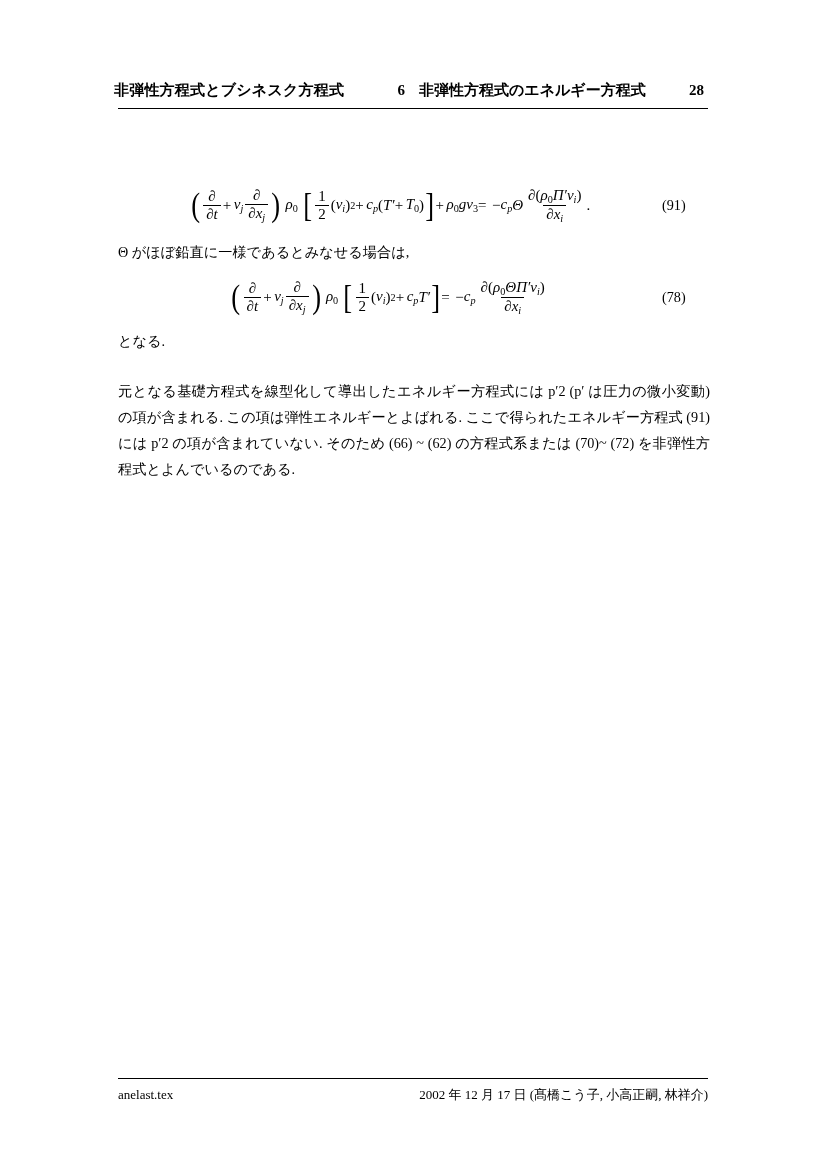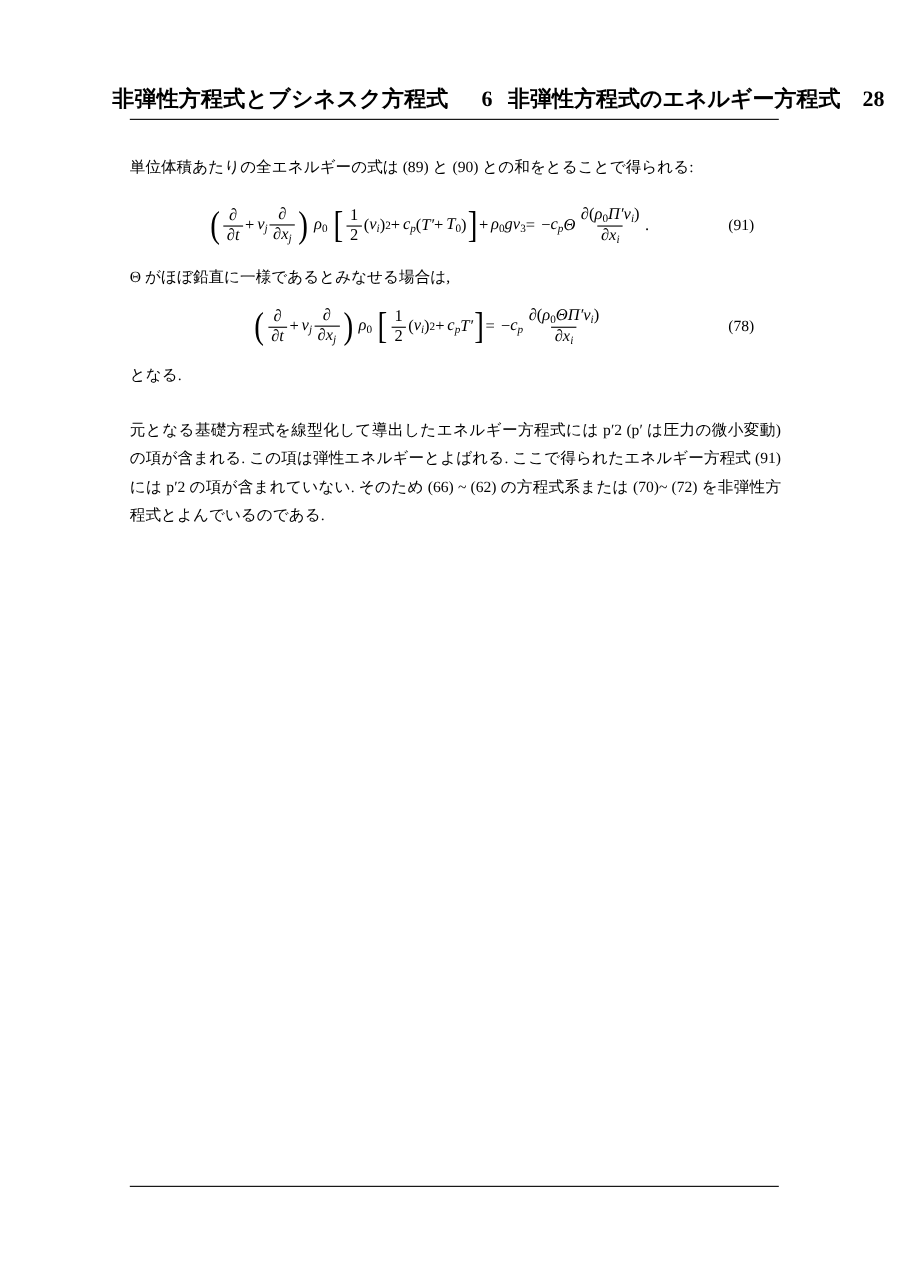--- a/index.html
+++ b/index.html
@@ -17,24 +17,24 @@
   }
   .page {
     position: absolute;
     left: 0; top: 0;
     width: 826px;
     height: 1169px;
   }
   
   .header {
     position: absolute;
-    left: 102px;
+    left: 114px;
     top: 80px;
     width: 590px;
-    font-size: 20px;
+    font-size: 15px;
     font-weight: bold;
     line-height: 20px;
   }
   .header-row {
     display: flex;
     align-items: baseline;
     justify-content: space-between;
     white-space: nowrap;
   }
   .header-left { letter-spacing: 0.2px; }
@@ -164,21 +164,20 @@
       <span class="header-left">非弾性方程式とブシネスク方程式</span>
       <span class="header-center">
         <span>6</span>
         <span>非弾性方程式のエネルギー方程式</span>
       </span>
       <span class="header-right">28</span>
     </div>
   </div>
   <div class="header-rule"></div>
 
-  <div class="para p1">単位体積あたりの全エネルギーの式は (89) と (90) との和をとることで得られる:</div>
 
   <div class="eq-block eq91">
     <div class="eq-body">
       <span class="eqline">
         <span class="paren-big">(</span>
         <span class="frac">
             <span class="num"><span class="mi">∂</span></span>
             <span class="den"><span class="mi">∂t</span></span>
           </span>
         <span class="sp2">+</span>
@@ -276,14 +275,18 @@
       </span>
     </div>
     <div class="eq-num">(78)</div>
   </div>
 
   <div class="para p3">となる.</div>
 
   <div class="para p4">元となる基礎方程式を線型化して導出したエネルギー方程式には p′2 (p′ は圧力の微小変動) の項が含まれる. この項は弾性エネルギーとよばれる. ここで得られたエネルギー方程式 (91) には p′2 の項が含まれていない. そのため (66) ~ (62) の方程式系または (70)~ (72) を非弾性方程式とよんでいるのである.</div>
 
   <div class="footer-rule"></div>
+  <div class="footer">
+    <span class="footer-left">anelast.tex</span>
+    <span class="footer-right">2002 年 12 月 17 日 (髙橋こう子, 小高正嗣, 林祥介)</span>
+  </div>
 
 </div>
 
 </body></html>

